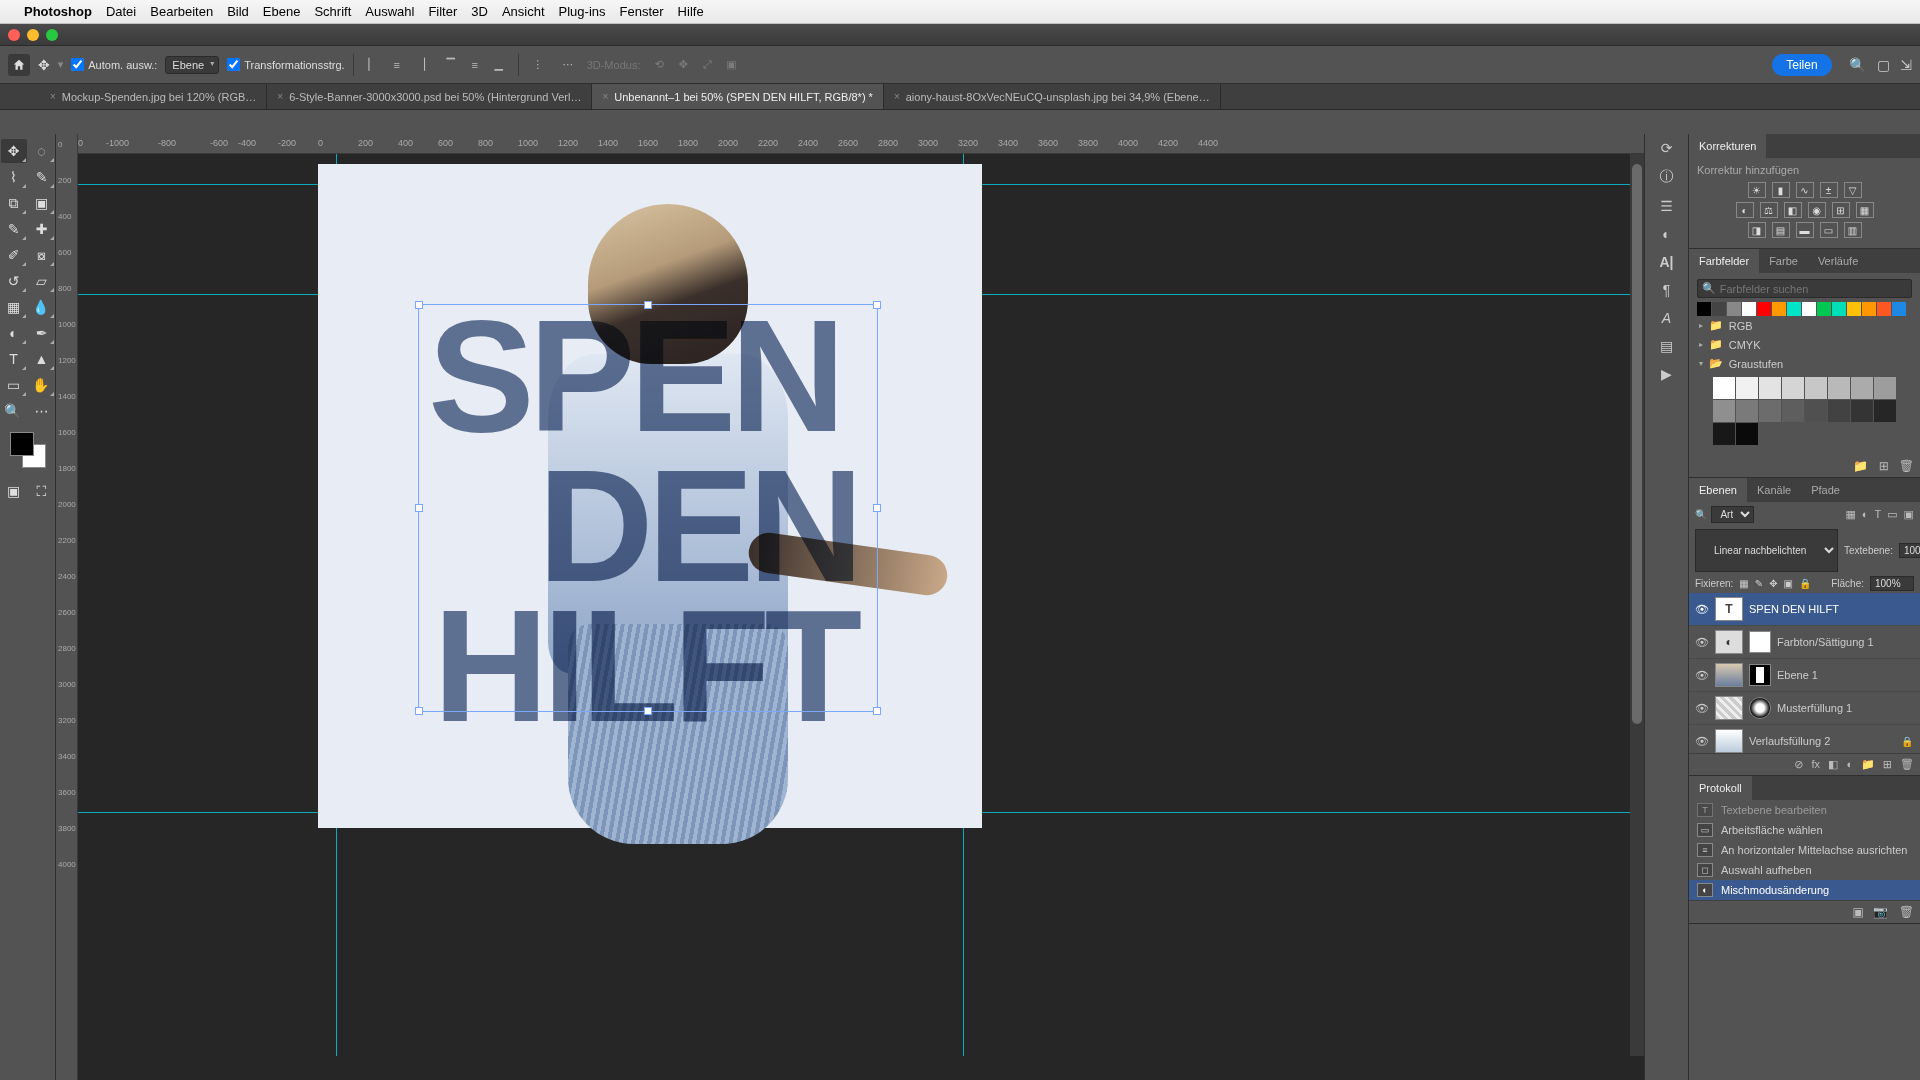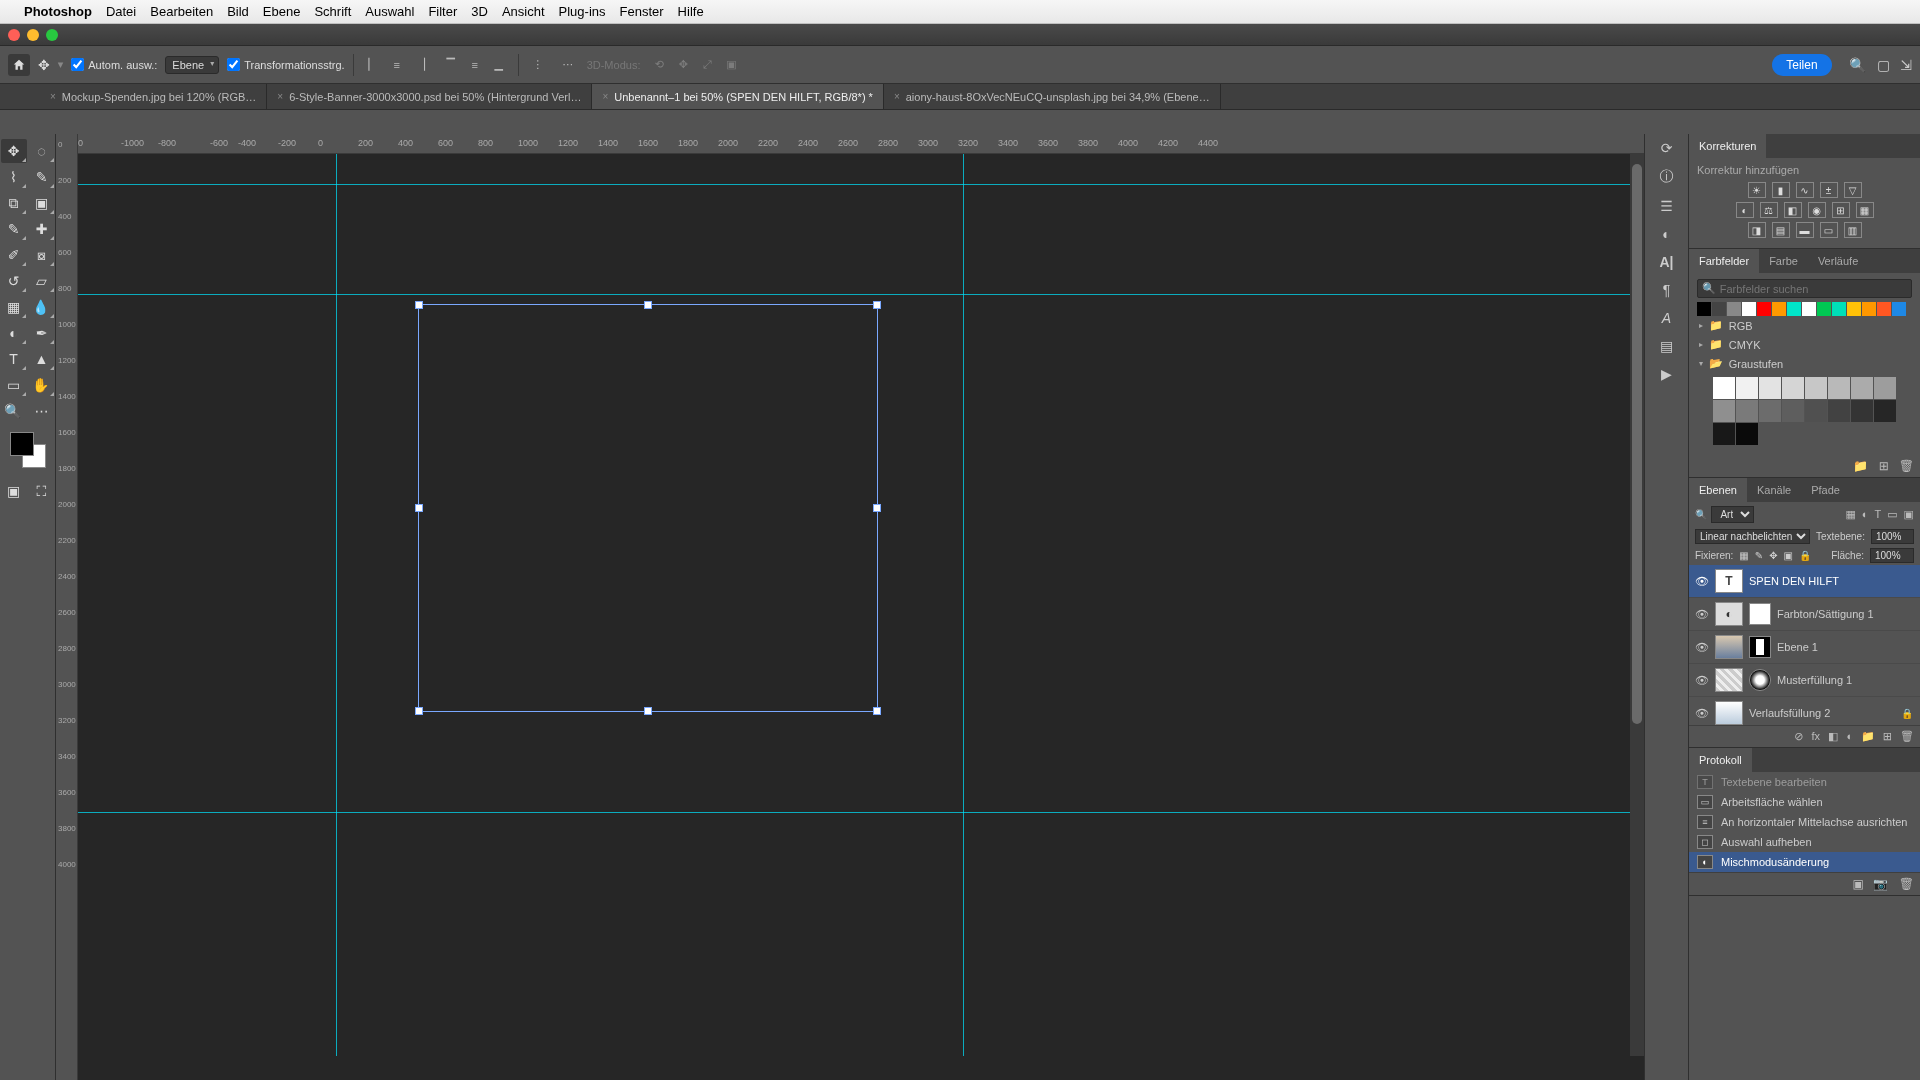--- a/index.html
+++ b/index.html
@@ -104,21 +104,21 @@
 .folder-row { display:flex; align-items:center; gap:6px; padding:3px 2px; }
 .folder-row .tri { font-size:8px; color:#aaa; }
 .gray-grid { display:flex; flex-wrap:wrap; gap:1px; margin:4px 0 4px 16px;}
 .gsw { width:22px; height:22px; }
 .swatch-footer { display:flex; justify-content:flex-end; gap:10px; padding:4px 6px; color:#bbb; font-size:12px;}
 
 .layers-controls { display:flex; align-items:center; gap:4px; padding:4px 6px; }
 .layers-controls select { background:#3a3a3a; border:1px solid #2a2a2a; color:#ddd; font-size:10px; padding:1px 4px; }
 .filter-icons { display:flex; gap:6px; margin-left:auto; color:#bbb; font-size:11px;}
 .blend-row, .lock-row { display:flex; align-items:center; padding:2px 6px; gap:6px; font-size:10px;}
-.blend-row select { background:#3a3a3a; border:1px solid #2a2a2a; color:#ddd; font-size:10px; flex:1; padding:0;}
+.blend-row select { background:#3a3a3a; border:1px solid #2a2a2a; color:#ddd; font-size:10px; flex:1; padding:14px;}
 .pct-field { background:#3a3a3a; border:1px solid #2a2a2a; color:#ddd; padding:1px 4px; width:44px; font-size:10px;}
 
 .layer-list { max-height:160px; overflow-y:auto; }
 .layer { display:flex; align-items:center; padding:4px 6px; gap:6px; border-bottom:1px solid #4a4a4a;}
 .layer.sel { background:#3a5a8f; color:#fff; }
 .eye { width:14px; text-align:center; font-size:11px;}
 .thumb { width:28px; height:24px; background:#ddd; border:1px solid #888; display:flex; align-items:center; justify-content:center; font-size:12px; color:#333;}
 .thumb.t-text { background:#fff; color:#444; font-weight:bold;}
 .mask-thumb { width:22px; height:22px; background:#fff; border:1px solid #888; }
 .mask-thumb.black { background:#000; }
@@ -306,21 +306,21 @@
         <span class="tick" style="top: 582px;">3200</span>
         <span class="tick" style="top: 618px;">3400</span>
         <span class="tick" style="top: 654px;">3600</span>
         <span class="tick" style="top: 690px;">3800</span>
         <span class="tick" style="top: 726px;">4000</span>
       </div>
 
     <div class="canvas-area">
       <div class="ruler-h" id="ruler-h">
           <span class="tick" style="left: 0px;">0</span>
-          <span class="tick" style="left: 43px;">-1000</span>
+          <span class="tick" style="left: 28px;">-1000</span>
           <span class="tick" style="left: 80px;">-800</span>
           <span class="tick" style="left: 132px;">-600</span>
           <span class="tick" style="left: 160px;">-400</span>
           <span class="tick" style="left: 200px;">-200</span>
           <span class="tick" style="left: 240px;">0</span>
           <span class="tick" style="left: 280px;">200</span>
           <span class="tick" style="left: 320px;">400</span>
           <span class="tick" style="left: 360px;">600</span>
           <span class="tick" style="left: 400px;">800</span>
           <span class="tick" style="left: 440px;">1000</span>
@@ -341,20 +341,31 @@
           <span class="tick" style="left: 1040px;">4000</span>
           <span class="tick" style="left: 1080px;">4200</span>
           <span class="tick" style="left: 1120px;">4400</span>
         </div>
       <div class="canvas-viewport">
         <div class="guide-h g1"></div>
         <div class="guide-h g2"></div>
         <div class="guide-h g3"></div>
         <div class="guide-v g1"></div>
         <div class="guide-v g2"></div>
+        <div class="artboard">
+          <div class="figure">
+            <div class="fig-body"></div>
+            <div class="fig-skirt"></div>
+            <div class="fig-arm"></div>
+            <div class="fig-head"></div>
+          </div>
+          <div class="big-text t1">SPEN</div>
+          <div class="big-text t2">DEN</div>
+          <div class="big-text t3">HILFT</div>
+        </div>
         <div class="transform-box">
           <div class="handle h-tl"></div>
           <div class="handle h-tm"></div>
           <div class="handle h-tr"></div>
           <div class="handle h-ml"></div>
           <div class="handle h-mr"></div>
           <div class="handle h-bl"></div>
           <div class="handle h-bm"></div>
           <div class="handle h-br"></div>
         </div>

